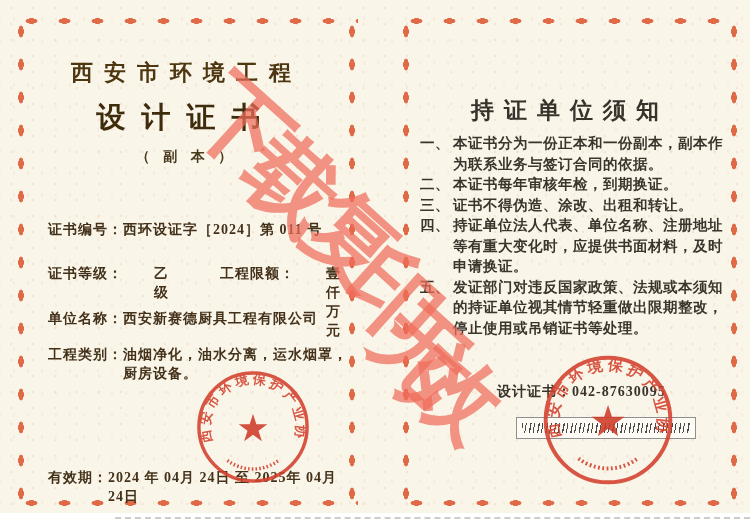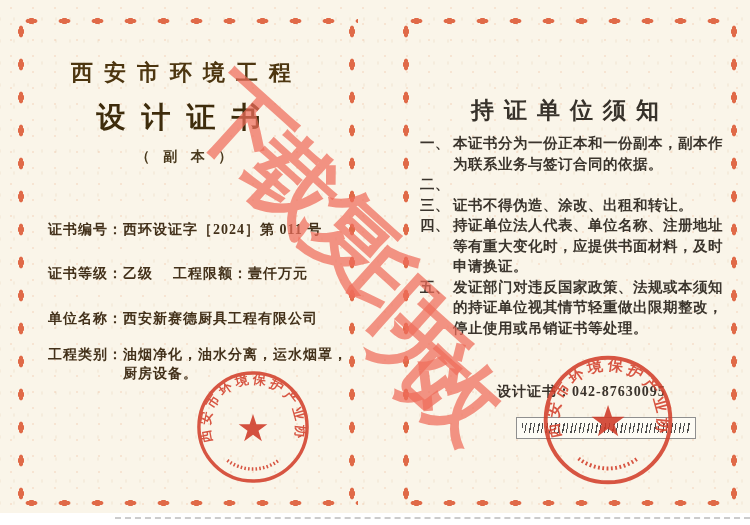--- a/index.html
+++ b/index.html
@@ -31,21 +31,21 @@
   .title1{position:absolute;top:43px;left:0;right:0;text-align:center;
     font-size:22px;font-weight:bold;letter-spacing:11px;color:#4d3610;}
   .title2{position:absolute;top:83px;left:0;right:0;text-align:center;
     font-size:29px;font-weight:bold;letter-spacing:16px;color:#3e2c0c;}
   .subtitle{position:absolute;top:133px;left:0;right:0;text-align:center;
     font-size:14px;font-weight:bold;letter-spacing:5px;color:#4a3a1e;}
 
   .field{position:absolute;left:33px;right:10px;display:flex;
     font-size:14px;font-weight:bold;color:#43311a;letter-spacing:1px;line-height:19px;margin-top:23px;}
   .field .lbl{white-space:nowrap;}
-  .f-number{top:182px;} .f-grade{top:226px;} .f-company{top:271px;}
+  .f-number{top:182px;} .f-grade{top:226px;gap:31px;} .f-company{top:271px;}
   .f-category{top:307px;} .f-issuer{top:385px;} .f-validity{top:430px;}
   .grade-gap{margin-left:20px;}
 
   .page-right .r-title{position:absolute;top:40px;left:0;right:0;text-align:center;
     font-size:23px;font-weight:bold;letter-spacing:10px;color:#37322b;margin-top:40px;}
   .notices{position:absolute;top:118px;left:20px;width:305px;
     font-size:14.5px;font-weight:bold;color:#3b352d;line-height:20.5px;letter-spacing:0.5px;}
   .notice{display:flex;}
   .notice .mk{flex:0 0 33px;}
   .phone{position:absolute;top:368px;left:97px;font-size:14px;font-weight:bold;
@@ -100,37 +100,42 @@
       <span><span>油烟净化，油水分离，运水烟罩，</span><br>
       <span>厨房设备。</span></span>
     </div>
 
     <div class="field f-company">
       <span class="lbl">单位名称：</span>
       <span>西安新赛德厨具工程有限公司</span>
     </div>
 
 
+    <div class="field f-validity">
+      <span class="lbl">有效期：</span>
+      <span>2024 年 04月 24日 至 2025年 04月 24日</span>
+    </div>
   </div>
 
   <div class="page page-right">
     <div class="chain chain-h chain-top"></div>
     <div class="chain chain-h chain-bottom"></div>
     <div class="chain chain-v chain-left"></div>
     <div class="chain chain-v chain-right"></div>
 
     <div class="r-title">持证单位须知</div>
 
     <div class="notices">
       <div class="notice">
         <span class="mk">一、</span>
         <span>本证书分为一份正本和一份副本，副本作为联系业务与签订合同的依据。</span>
       </div>
       <div class="notice">
         <span class="mk">二、</span>
+        <span>本证书每年审核年检，到期换证。</span>
       </div>
       <div class="notice">
         <span class="mk">三、</span>
         <span>证书不得伪造、涂改、出租和转让。</span>
       </div>
       <div class="notice">
         <span class="mk">四、</span>
         <span>持证单位法人代表、单位名称、注册地址等有重大变化时，应提供书面材料，及时申请换证。</span>
       </div>
       <div class="notice">

